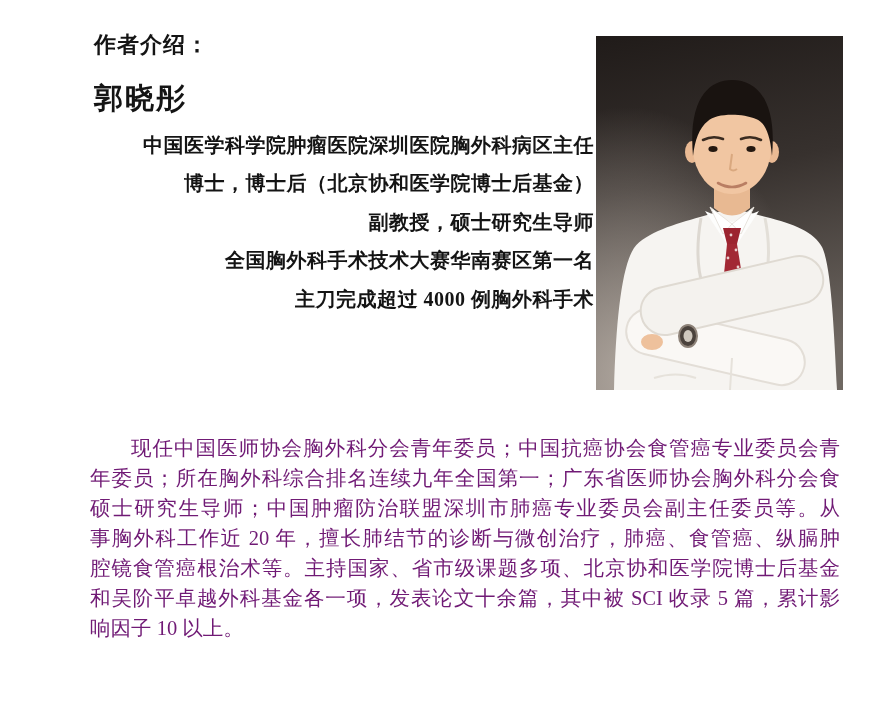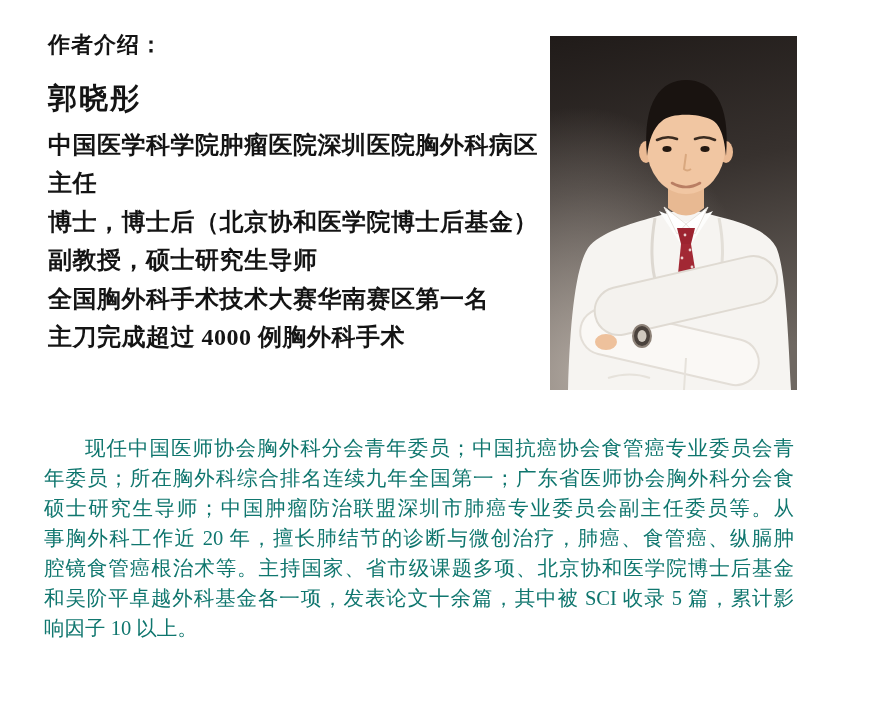--- a/index.html
+++ b/index.html
@@ -4,47 +4,48 @@
 <style>
   html, body { margin:0; padding:0; }
   body {
     width:877px; height:719px;
     background:#ffffff;
     position:relative;
     overflow:hidden;
     font-family:"Liberation Serif","DejaVu Serif",serif;
     color:#141414;
   }
-  .abs { position:absolute; }
+  .abs { position:absolute;margin-left:46px; }
 
   #section-label {
     left:48px; top:30px;
     font-size:22px; font-weight:700; line-height:30px;
     letter-spacing:1px;
   }
   #author-name {
     left:48px; top:78px;
     font-size:29px; font-weight:700; line-height:40px;
     letter-spacing:2px;
   }
   #credentials {
     left:48px; top:126px;
-    font-size:24px; font-weight:700; line-height:38.4px;
+    font-size:20px; font-weight:700; line-height:38.4px;
     letter-spacing:0.5px;
     width:500px;
+    text-align:right;
   }
   #photo-frame {
     left:550px; top:36px; width:247px; height:354px;
   }
   #photo-frame svg { display:block; width:247px; height:354px; }
 
   #bio {
     left:44px; top:433px; width:750px;
     font-size:20.5px; line-height:30px;
-    color:#0f766e;
+    color:#701a75;
   }
   .bio-line { text-align:justify; text-align-last:justify; }
   .bio-line--first { text-indent:2em; }
   .bio-line--last { text-align-last:left; }
 </style>
 </head>
 <body>
 
 <div id="section-label" class="abs">作者介绍：</div>
 

